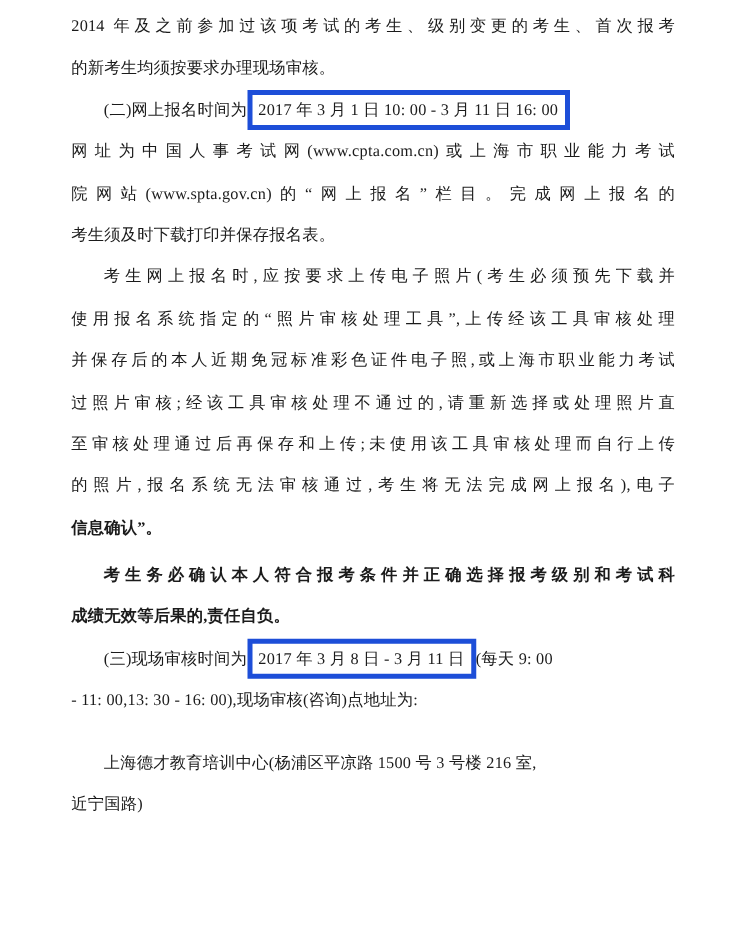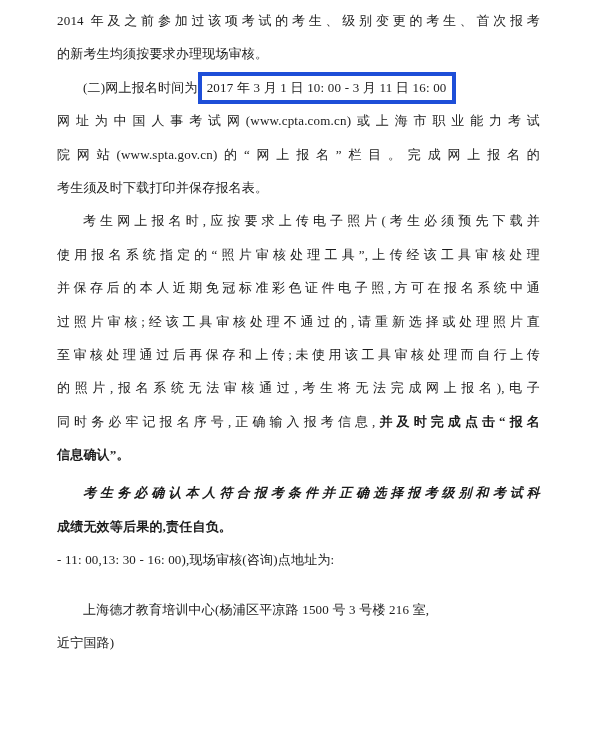--- a/index.html
+++ b/index.html
@@ -25,21 +25,21 @@
     letter-spacing: 0.2px;
   }
   
   .j {
     text-align: justify;
     text-align-last: justify;
   }
   .ind { text-indent: 2em; }
   .nw  { white-space: nowrap; }
   .b   { font-weight: bold; }
-  .gap-lg { margin-top: 5px; font-style: italic; }
+  .gap-lg { margin-top: 5px; }
   .gap-sm { margin-top: 16px; }
   
   .hl {
     border: 4px solid #1d4ed8;
     padding: 4px 5px 5px 5px;
   }
 </style>
 </head>
 <body>
 
@@ -49,28 +49,28 @@
   <div class="ln"><span>的新考生均须按要求办理现场审核。</span></div>
 
   <div class="ln nw ind"><span>(二)网上报名时间为</span><span class="hl"><span>2017 年 3 月 1 日 10: 00 - 3 月 11 日 16: 00</span></span></div>
 
   <div class="ln j"><span>网址为中国人事考试网(www.cpta.com.cn)或上海市职业能力考试</span></div>
   <div class="ln j"><span>院网站(www.spta.gov.cn)的“网上报名”栏目。完成网上报名的</span></div>
   <div class="ln"><span>考生须及时下载打印并保存报名表。</span></div>
 
   <div class="ln j ind"><span>考生网上报名时,应按要求上传电子照片(考生必须预先下载并</span></div>
   <div class="ln j"><span>使用报名系统指定的“照片审核处理工具”,上传经该工具审核处理</span></div>
-  <div class="ln j"><span>并保存后的本人近期免冠标准彩色证件电子照,方可在报名系统中通</span></div>
+  <div class="ln j"><span>并保存后的本人近期免冠标准彩色证件电子照,或上海市职业能力考试</span></div>
   <div class="ln j"><span>过照片审核;经该工具审核处理不通过的,请重新选择或处理照片直</span></div>
   <div class="ln j"><span>至审核处理通过后再保存和上传;未使用该工具审核处理而自行上传</span></div>
   <div class="ln j"><span>的照片,报名系统无法审核通过,考生将无法完成网上报名),电子</span></div>
-  <div class="ln j"><span>同时务必牢记报名序号,正确输入报考信息,</span><span class="b">并及时完成点击“报名</span></div>
   <div class="ln b"><span>信息确认”。</span></div>
 
   <div class="ln j ind b gap-lg"><span>考生务必确认本人符合报考条件并正确选择报考级别和考试科</span></div>
   <div class="ln b"><span>成绩无效等后果的,责任自负。</span></div>
 
+  <div class="ln nw ind"><span>(三)现场审核时间为</span><span class="hl"><span>2017 年 3 月 8 日 - 3 月 11 日</span></span><span>(每天 9: 00</span></div>
   <div class="ln"><span>- 11: 00,13: 30 - 16: 00),现场审核(咨询)点地址为:</span></div>
 
   <div class="ln ind gap-sm"><span>上海德才教育培训中心(杨浦区平凉路 1500 号 3 号楼 216 室,</span></div>
   <div class="ln"><span>近宁国路)</span></div>
 
 </div>
 
 </body></html>

